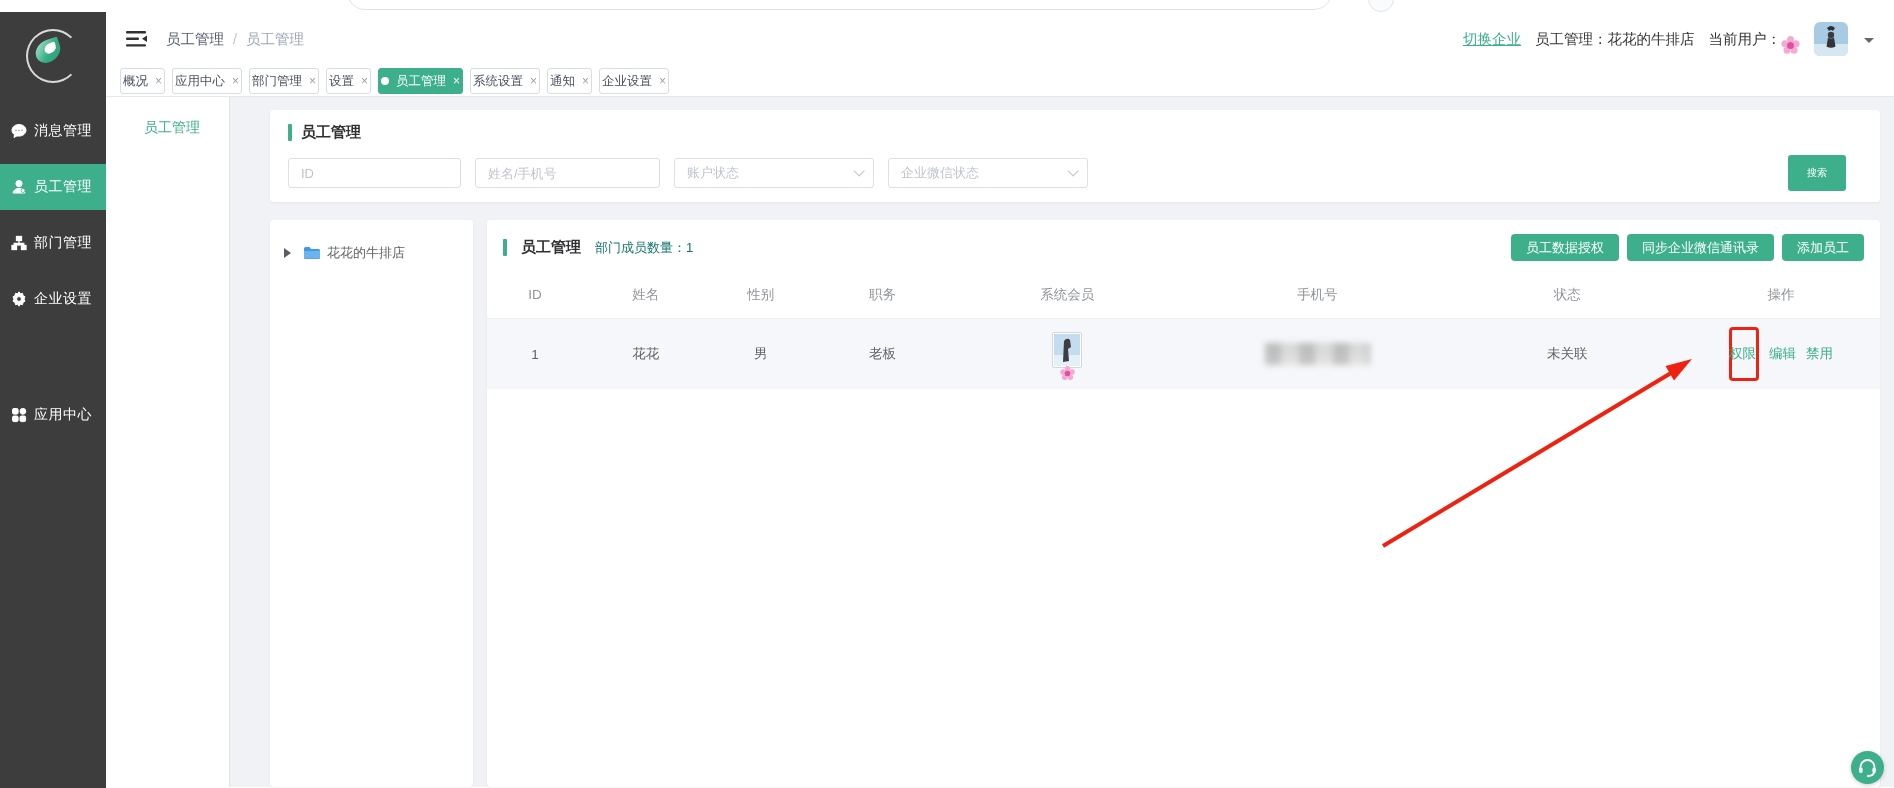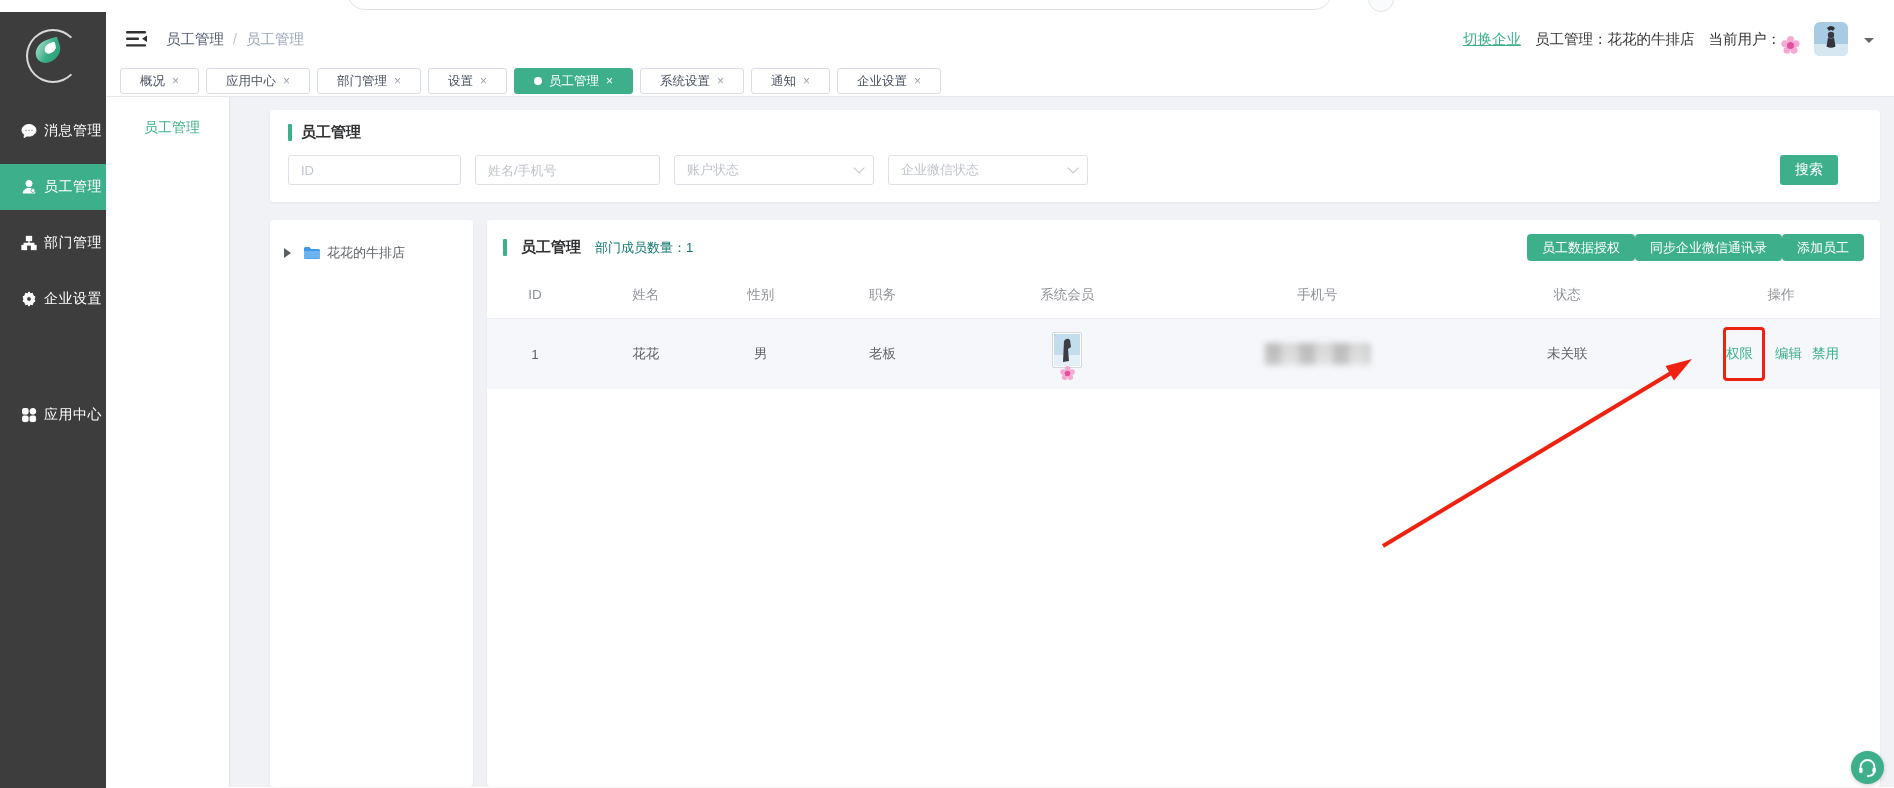--- a/index.html
+++ b/index.html
@@ -12,21 +12,21 @@
   .sliver .pill { position:absolute; left:347px; top:-26px; width:985px; height:36px; border:1px solid #e0e3e8; border-radius:18px; background:#fff; }
   .sliver .orb  { position:absolute; left:1368px; top:-14px; width:26px; height:26px; border:1px solid #e0e3e8; border-radius:50%; background:#fafbfc; }
 
   
   .sidebar { position:absolute; left:0; top:12px; width:106px; height:776px; background:#3d3d3d; z-index:20; }
   .logo-wrap { height:88px; display:flex; align-items:center; justify-content:center; }
   .logo { position:relative; width:54px; height:54px; border-radius:50%; border:2px solid rgba(245,245,245,.85); border-right-color:transparent; background:#3d3d3d; }
   .logo .leaf { position:absolute; left:7px; top:9px; width:26px; height:22px; background:linear-gradient(135deg,#bfe9d8 0%, #35ad85 55%, #2b9a75 100%); border-radius:90% 8% 90% 60%; transform:rotate(-18deg); }
   .logo .leaf:after { content:""; position:absolute; left:10px; top:4px; width:12px; height:10px; background:#fff; border-radius:80% 10% 80% 50%; }
   .menu { margin-top:8px; }
-  .menu-item { height:46px; display:flex; align-items:center; gap:7px; padding-left:20px; color:#fff; font-size:14px; letter-spacing:.5px; cursor:pointer; white-space:nowrap; margin-bottom:10px; }
+  .menu-item { height:46px; display:flex; align-items:center; gap:7px; padding-left:10px; color:#fff; font-size:14px; letter-spacing:.5px; cursor:pointer; white-space:nowrap; margin-bottom:10px; }
   .menu-item.active { background:#3db08b; }
   .menu-item.gap-big { margin-top:70px; }
   .mi-icon { width:17px; height:17px; flex:0 0 17px; display:flex; align-items:center; justify-content:center; }
   .mi-icon svg { width:16px; height:16px; fill:#fff; stroke:#fff; }
 
   
   .main { position:absolute; left:106px; top:12px; width:1788px; height:776px; }
   .topbar { height:54px; background:#fff; display:flex; align-items:center; padding:0 20px; }
   .collapse-ic { width:22px; height:18px; margin-right:18px; cursor:pointer; }
   .crumb { font-size:14.5px; color:#515a6e; display:flex; gap:9px; align-items:center; }
@@ -35,21 +35,21 @@
   .top-right { margin-left:auto; display:flex; align-items:center; gap:14px; font-size:14.5px; color:#333; }
   .link-green { color:#3db08b; cursor:pointer;text-decoration:underline; }
   .flower { position:relative; display:inline-block; width:7px; height:7px; margin:0 6px; border-radius:50%; background:#e0509f;
             box-shadow:0 -6px 0 0 #f6a9d4, 5.6px -1.8px 0 0 #f6a9d4, 3.5px 4.8px 0 0 #f6a9d4, -3.5px 4.8px 0 0 #f6a9d4, -5.6px -1.8px 0 0 #f6a9d4; }
   .flower.small { transform:scale(.8); }
   .avatar-hd { width:34px; height:34px; border-radius:6px; overflow:hidden; cursor:pointer; }
   .caret-down { width:0; height:0; border:5px solid transparent; border-top-color:#666; margin-left:2px; margin-top:8px; }
 
   
   .tabbar { height:31px; background:#fff; border-bottom:1px solid #e4e7ed; display:flex; align-items:flex-start; gap:7px; padding:2px 0 0 14px; }
-  .tab { height:26px; display:flex; align-items:center; gap:7px; padding:0 19px; border:1px solid #d8dce5; border-radius:3px; background:#fff; font-size:12.5px; color:#495060; cursor:pointer; white-space:nowrap; }
+  .tab { height:26px; display:flex; align-items:center; gap:7px; padding:0 2px; border:1px solid #d8dce5; border-radius:3px; background:#fff; font-size:12.5px; color:#495060; cursor:pointer; white-space:nowrap; }
   .tab .x { color:#9aa0ac; font-size:12px; cursor:pointer; }
   .tab.active { background:#3db08b; border-color:#3db08b; color:#fff; }
   .tab.active .x { color:#fff; }
   .tab .dot { width:8px; height:8px; border-radius:50%; background:#fff; }
 
   
   .workspace { display:flex; height:690px; }
   .subside { width:124px; background:#fff; border-right:1px solid #e2e2e2; padding-top:22px; }
   .subside .sub-item { color:#3db08b; font-size:14px; padding-left:38px; cursor:pointer; }
   .content { flex:1; background:#f0f2f5; padding:13px 14px 0 40px; display:flex; flex-direction:column; min-width:0; }
@@ -61,45 +61,45 @@
   .card-title { display:flex; align-items:center; gap:9px; }
   .gbar { width:4px; height:17px; background:#3db08b; border-radius:1px; }
   .title-txt { font-size:15px; font-weight:bold; color:#303133; }
   .filters { display:flex; align-items:center; gap:14px; margin-top:13px; }
   .f-input { height:30px; border:1px solid #dcdfe6; border-radius:3px; padding:0 12px; font-size:13px; color:#606266; outline:none; font-family:inherit; }
   .f-input::placeholder { color:#c0c4cc; }
   .in-id { width:173px; } .in-name { width:185px; }
   .f-select { position:relative; width:200px; height:30px; border:1px solid #dcdfe6; border-radius:3px; display:flex; align-items:center; padding:0 12px; font-size:13px; color:#c0c4cc; cursor:pointer; background:#fff; }
   .f-select .chev { margin-left:auto; width:8px; height:8px; border-right:1.5px solid #c0c4cc; border-bottom:1.5px solid #c0c4cc; transform:rotate(45deg) translateY(-3px); }
   .btn-green { background:#3db08b; color:#fff; border:none; border-radius:3px; font-size:13.5px; cursor:pointer; font-family:inherit; }
-  .btn-search { width:58px; height:30px; margin-left:auto; margin-right:24px; font-size:14px; }
+  .btn-search { width:58px; height:36px; margin-left:auto; margin-right:16px; font-size:10px; }
 
   
   .lower { display:flex; gap:14px; margin-top:18px; flex:1; min-height:0; }
   .tree-card { width:203px; padding:24px 14px; }
   .tree-row { display:flex; align-items:center; gap:6px; cursor:pointer; }
   .tree-caret { width:0; height:0; border:5px solid transparent; border-left:7px solid #5a5e66; margin-right:1px; }
   .tree-label { font-size:13px; color:#606266; white-space:nowrap; }
   .table-card { flex:1; padding-top:14px; min-width:0; position:relative; }
   .tc-head { display:flex; align-items:center; gap:14px; padding:0 16px; }
   .count-label { font-size:13px; color:#0f766e; }
-  .tc-btns { margin-left:auto; display:flex; gap:0; }
+  .tc-btns { margin-left:auto; display:flex; gap:8px; }
   .tc-btns .btn-green { height:27px; padding:0 15px; border-radius:4px; font-size:13px; white-space:nowrap; }
 
   .grid-row { display:grid; grid-template-columns:6.9% 9% 7.5% 10% 16.5% 19.4% 16.5% 14.2%; align-items:center; }
   .thead { height:48px; margin-top:10px; font-size:13.5px; color:#909399; border-bottom:1px solid #ebeef5; }
   .thead div, .trow > div { text-align:center; }
   .trow { height:70px; background:#f5f7fa; font-size:13.5px; color:#606266; }
   .cell-member { display:flex; flex-direction:column; align-items:center; gap:2px; }
   .avatar-td { width:30px; height:36px; border:1px solid #d4d7dc; background:#fff; padding:1px; border-radius:2px; }
   .phone-blur { width:105px; height:22px; margin:0 auto; border-radius:2px; filter:blur(3px);
                 background:repeating-linear-gradient(90deg,#cfcfcf 0 16px,#ededed 16px 34px),linear-gradient(#e5e5e5,#f4f4f4); background-blend-mode:multiply; }
   .cell-ops { display:flex; align-items:center; justify-content:center; gap:10px; }
   .op-link { color:#3db08b; cursor:pointer; white-space:nowrap; }
-  .perm-box { width:42px; height:54px; border:3px solid #ee2211; border-radius:4px; display:flex; align-items:center; justify-content:flex-start; }
+  .perm-box { width:30px; height:54px; border:3px solid #ee2211; border-radius:4px; display:flex; align-items:center; justify-content:flex-end; }
 
   
   .overlay { position:absolute; inset:0; width:1894px; height:788px; pointer-events:none; z-index:40; }
 
   
   .service-fab { position:absolute; right:10px; bottom:4px; width:33px; height:33px; border-radius:50%; background:#3db08b; display:flex; align-items:center; justify-content:center; cursor:pointer; z-index:45; box-shadow:0 1px 4px rgba(0,0,0,.2); }
 </style>
 </head>
 <body>
 

